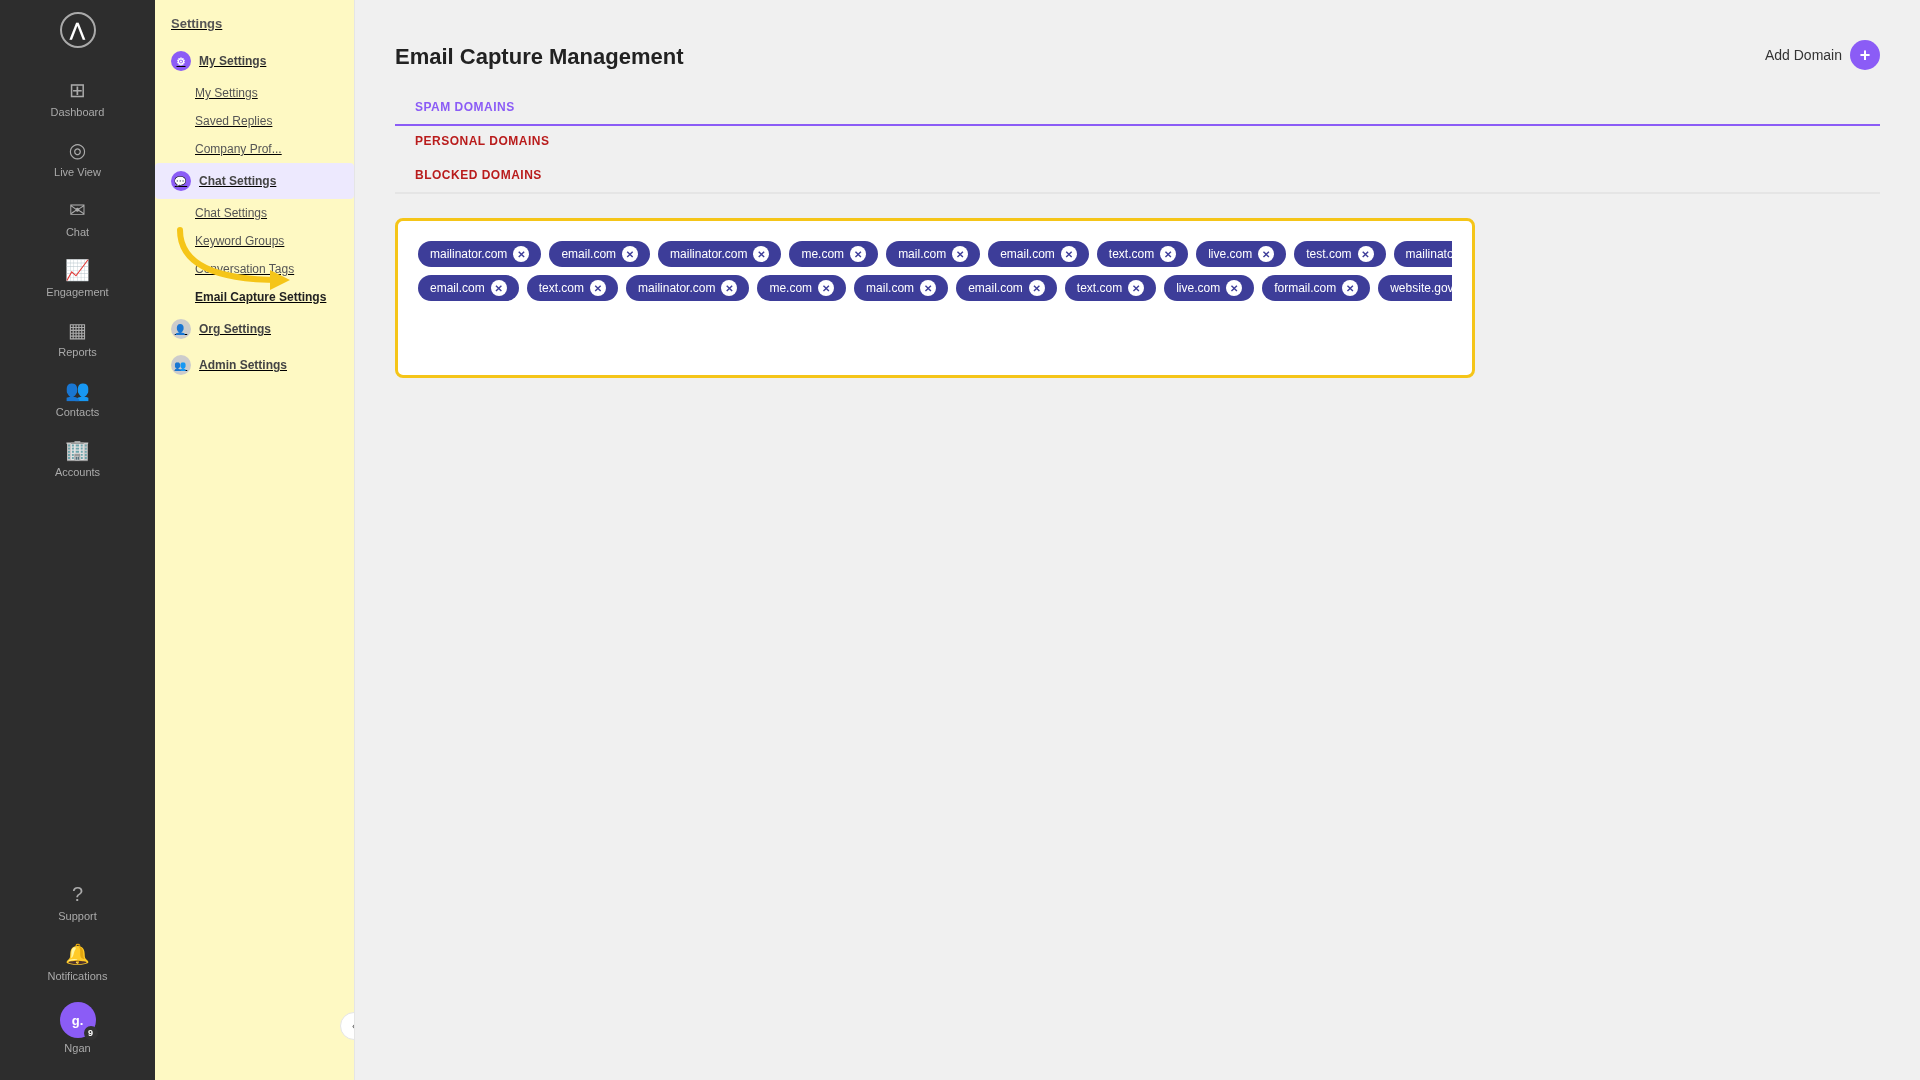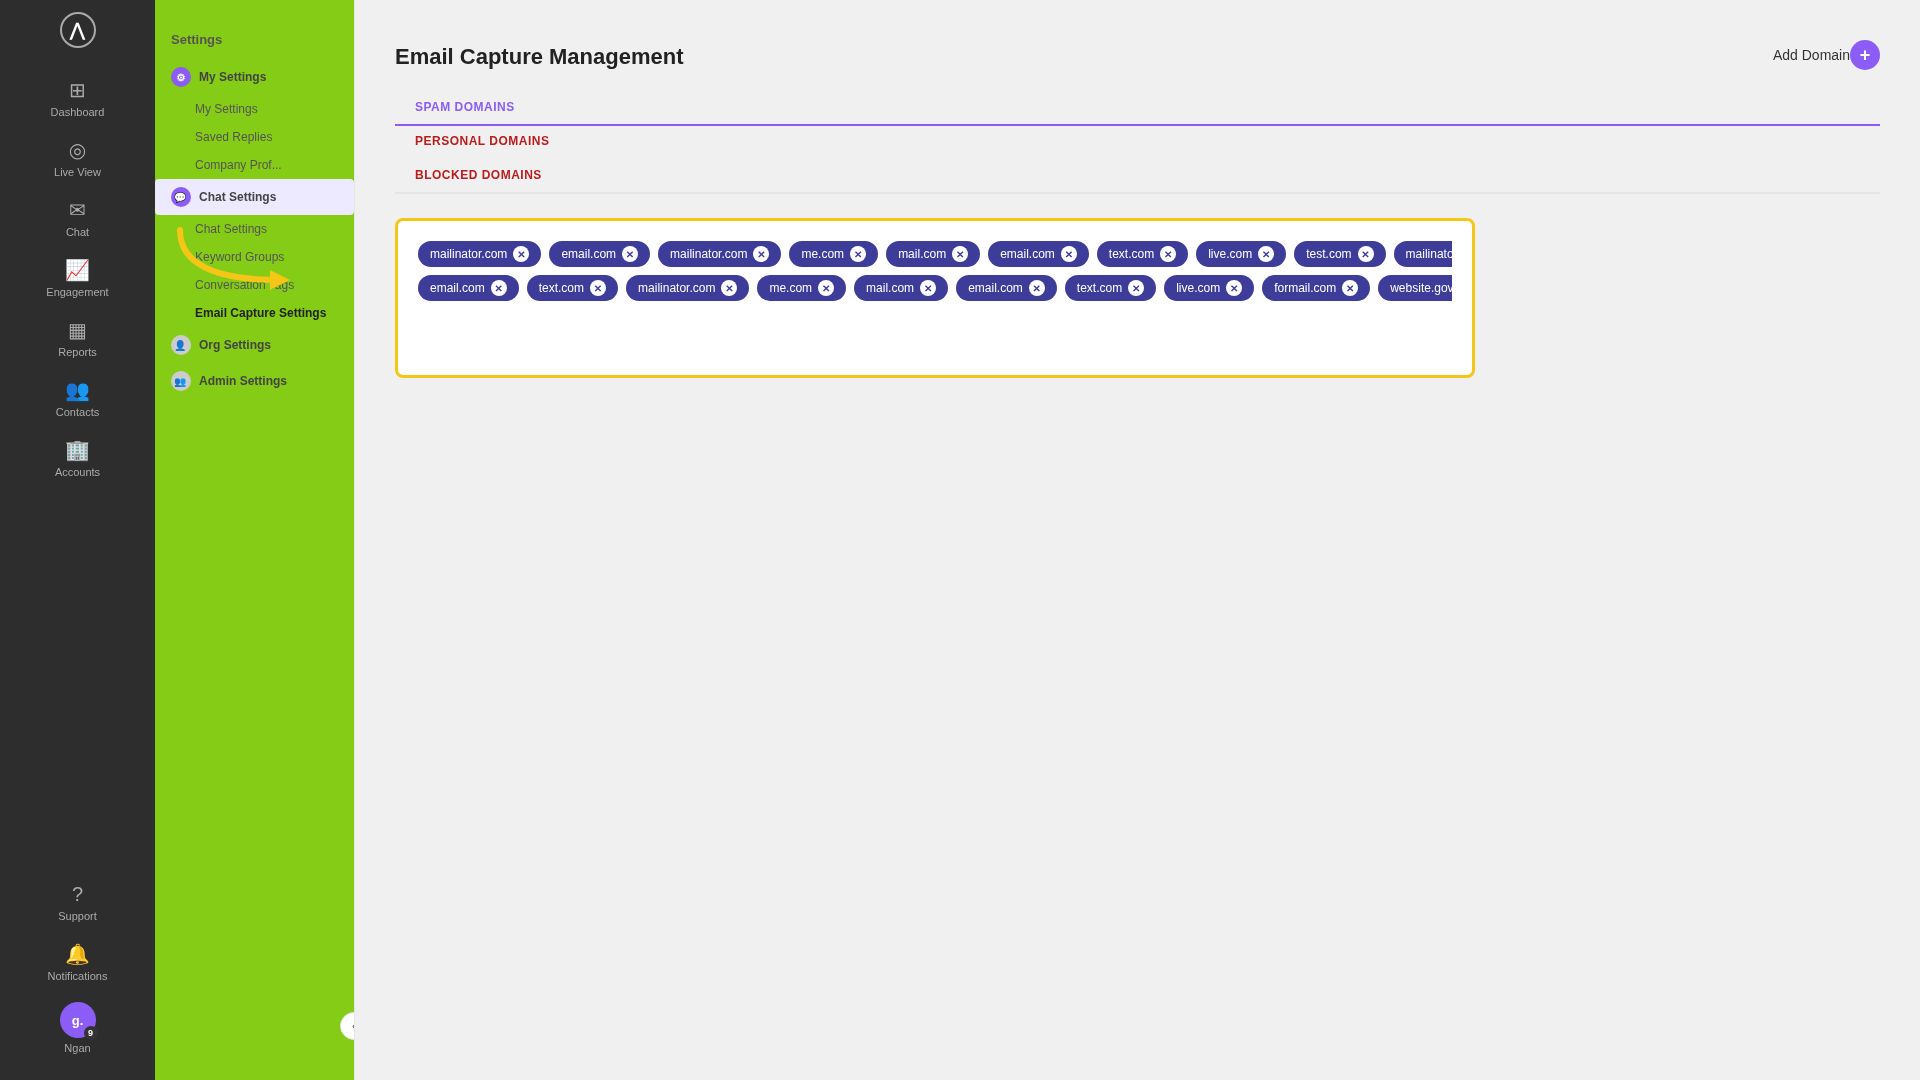--- a/index.html
+++ b/index.html
@@ -52,25 +52,26 @@
     .nav-badge {
       position: absolute; bottom: -2px; right: -2px;
       background: #333; color: #fff; font-size: 9px;
       border-radius: 50%; width: 14px; height: 14px;
       display: flex; align-items: center; justify-content: center;
     }
 
     
     .settings-sidebar {
       width: 200px;
-      background: #84cc16;
+      background: #fef9c3;
       border-right: 1px solid #e5e5e5;
       flex-shrink: 0;
-      padding-top: 32px;
+      padding-top: 16px;
       overflow-y: auto;
+      text-decoration: underline;
     }
     .settings-title {
       font-size: 13px; font-weight: 600; color: #555;
       padding: 0 16px 12px;
     }
     .settings-section-header {
       display: flex; align-items: center; gap: 8px;
       padding: 8px 16px;
       font-size: 12px; font-weight: 600; color: #444;
     }
@@ -95,21 +96,21 @@
       overflow-y: auto;
     }
     .page-header {
       display: flex; align-items: flex-end; justify-content: space-between;
       margin-bottom: 20px;
     }
     .page-title {
       font-size: 22px; font-weight: 700; color: #222;
     }
     .add-domain-btn {
-      display: flex; align-items: center; 
+      display: flex; align-items: center; gap: 8px;
       background: transparent; border: none; cursor: pointer;
       font-size: 14px; color: #333; font-weight: 500;
     }
     .add-domain-btn .plus-circle {
       width: 30px; height: 30px; border-radius: 50%; background: #8b5cf6;
       display: flex; align-items: center; justify-content: center;
       color: #fff; font-size: 18px; font-weight: bold;
     }
 
     

